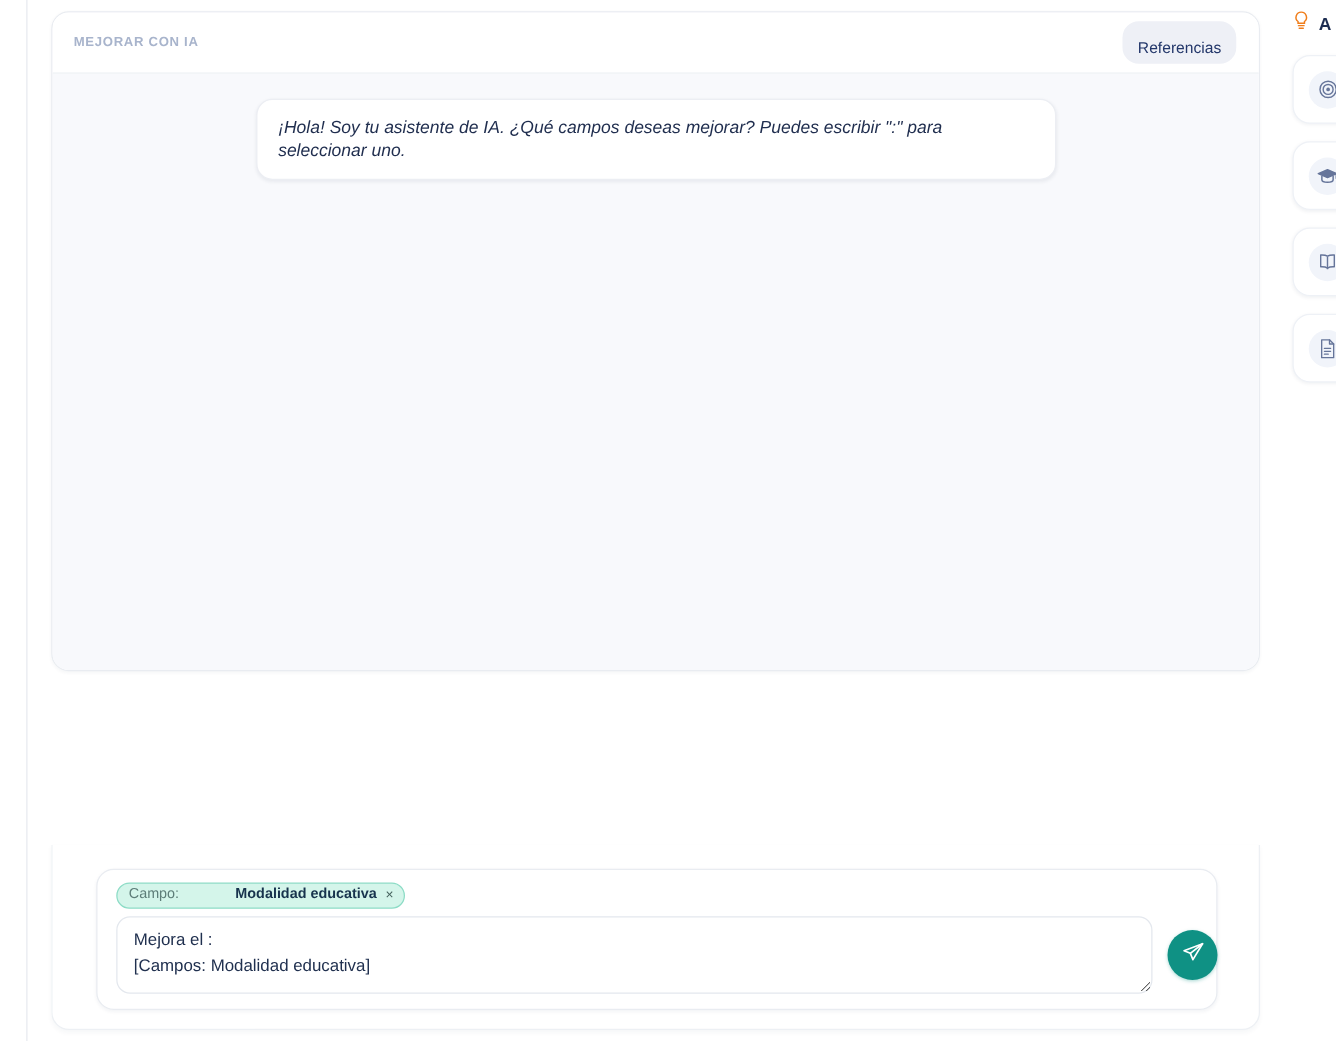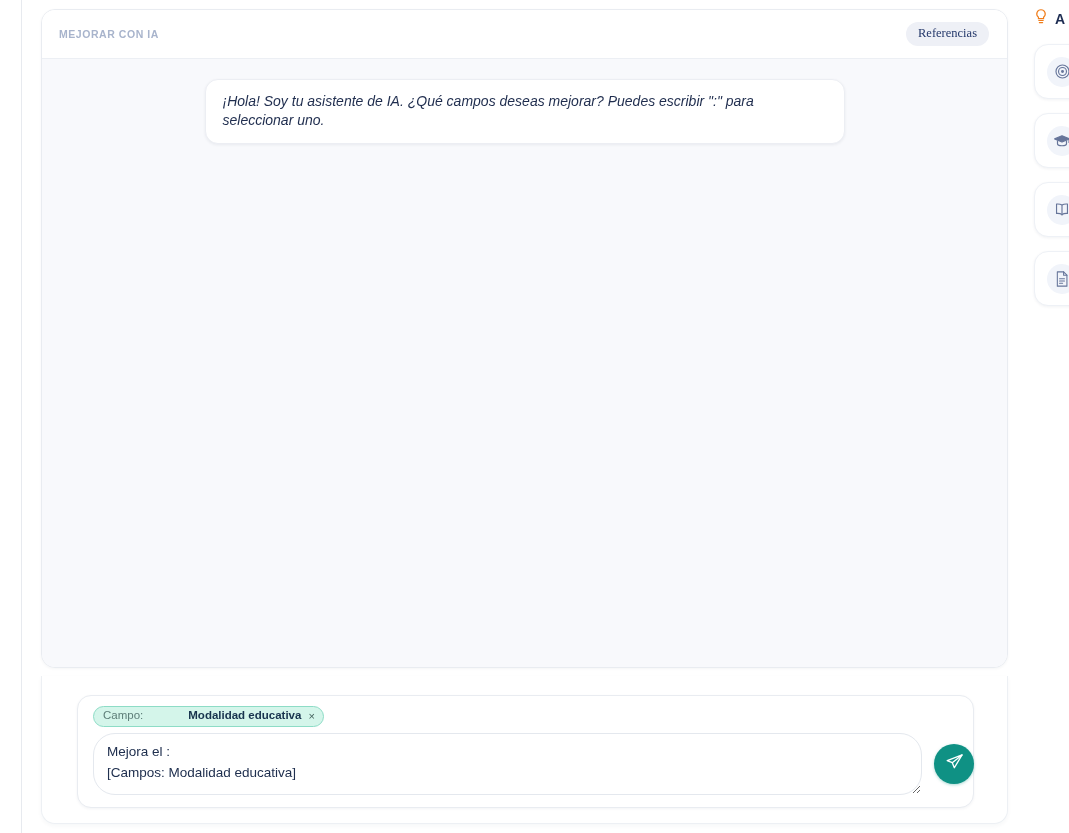--- a/index.html
+++ b/index.html
@@ -32,21 +32,21 @@
     left: 41px; top: 9px;
     width: 967px;
     height: 815px;
   }
 
   
   .chat-card {
     position: absolute;
     left: 0; top: 0;
     width: 967px;
-    height: 659px;
+    height: 528px;
     background: #ffffff;
     border: 1px solid #e9ecf1;
     border-radius: 14px;
     box-shadow: 0 1px 3px rgba(24,40,70,0.045);
     overflow: hidden;
   }
 
   .chat-header {
     position: relative;
     height: 49px;
@@ -65,22 +65,22 @@
     white-space: nowrap;
   }
   .header-spacer { flex: 1 1 auto; }
 
   .refs-btn {
     background: #eef0f6;
     color: #23376a;
     border: none;
     border-radius: 13px;
     font-size: 12.5px;
-    font-family: Liberation Serif, serif;
-    padding: 5px 12px 6px;
+    font-family: Liberation Sans, sans-serif;
+    padding: 15px 12px 6px;
     cursor: pointer;
     line-height: 1;
     white-space: nowrap;
   }
 
   .chat-body {
     position: relative;
     height: 608px;
     background: #f8f9fc;
     padding: 20px 0 0 0;
@@ -166,21 +166,21 @@
     display: flex;
     align-items: flex-start;
   }
 
   .composer-textarea {
     width: 829px;
     height: 62px;
     resize: both;
     background: #ffffff;
     border: 1px solid #e4e8ee;
-    border-radius: 22px;
+    border-radius: 11px;
     padding: 8px 12px 8px 13px;
     font-family: "Liberation Sans", sans-serif;
     font-size: 13.5px;
     line-height: 1.52;
     color: #20304f;
     outline: none;
     overflow: hidden;
   }
 
   .send-btn {

